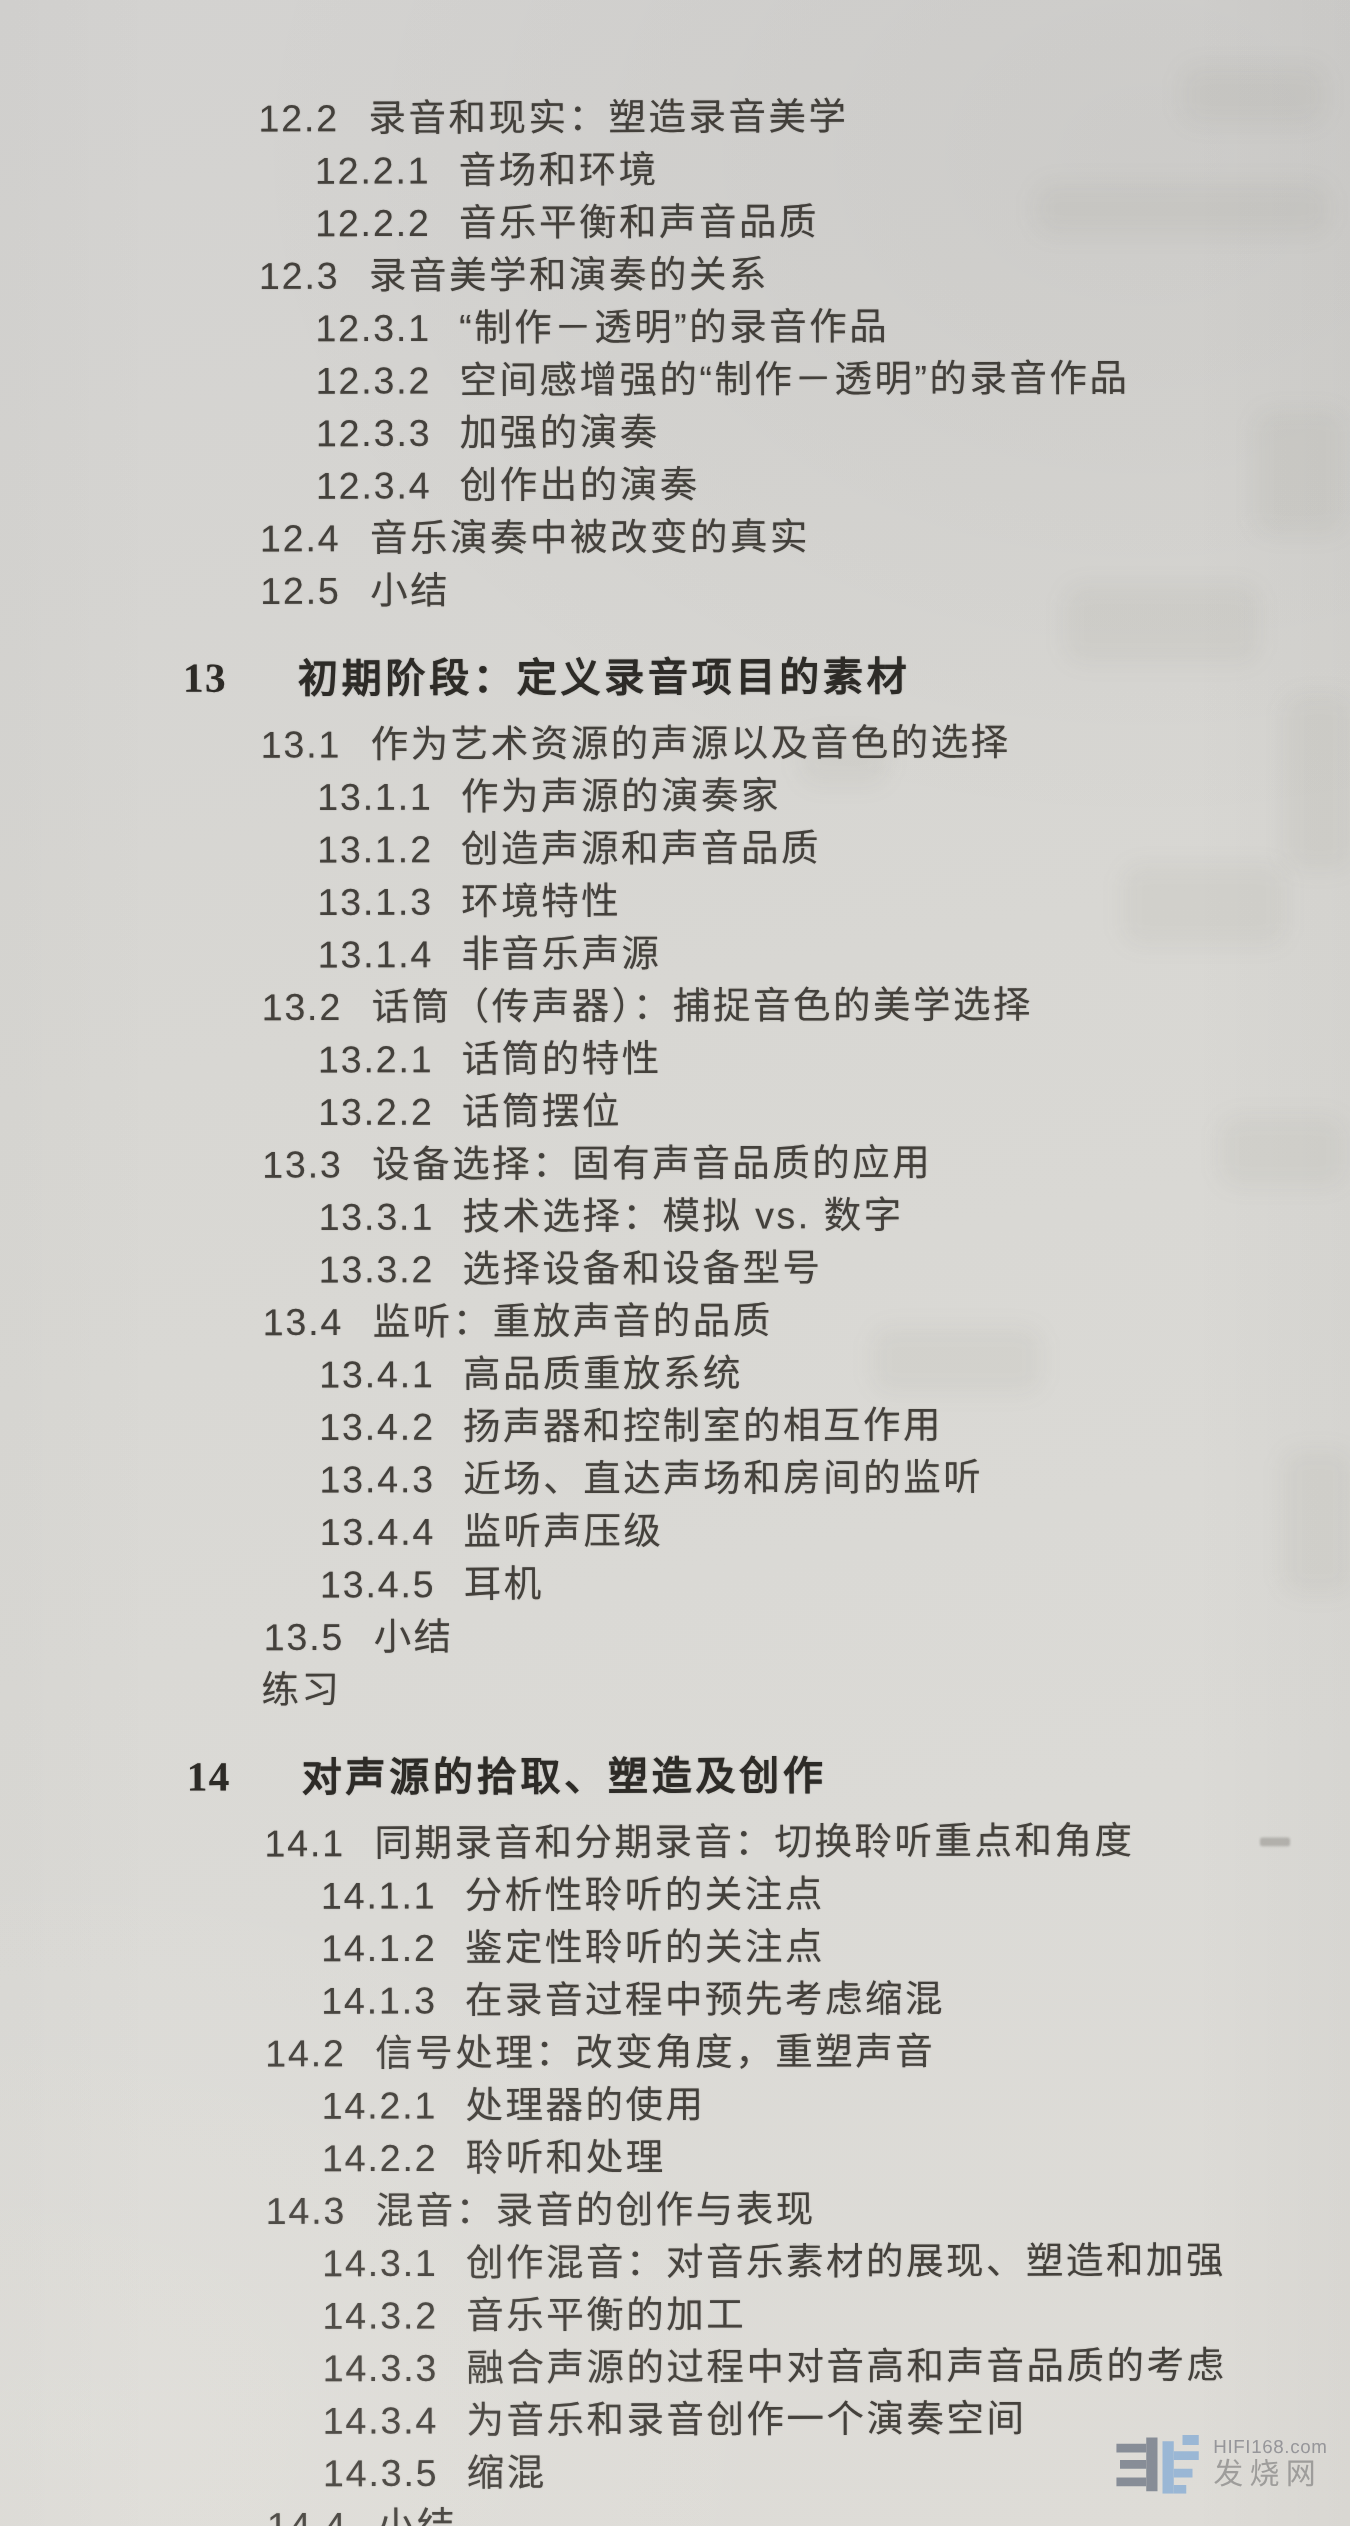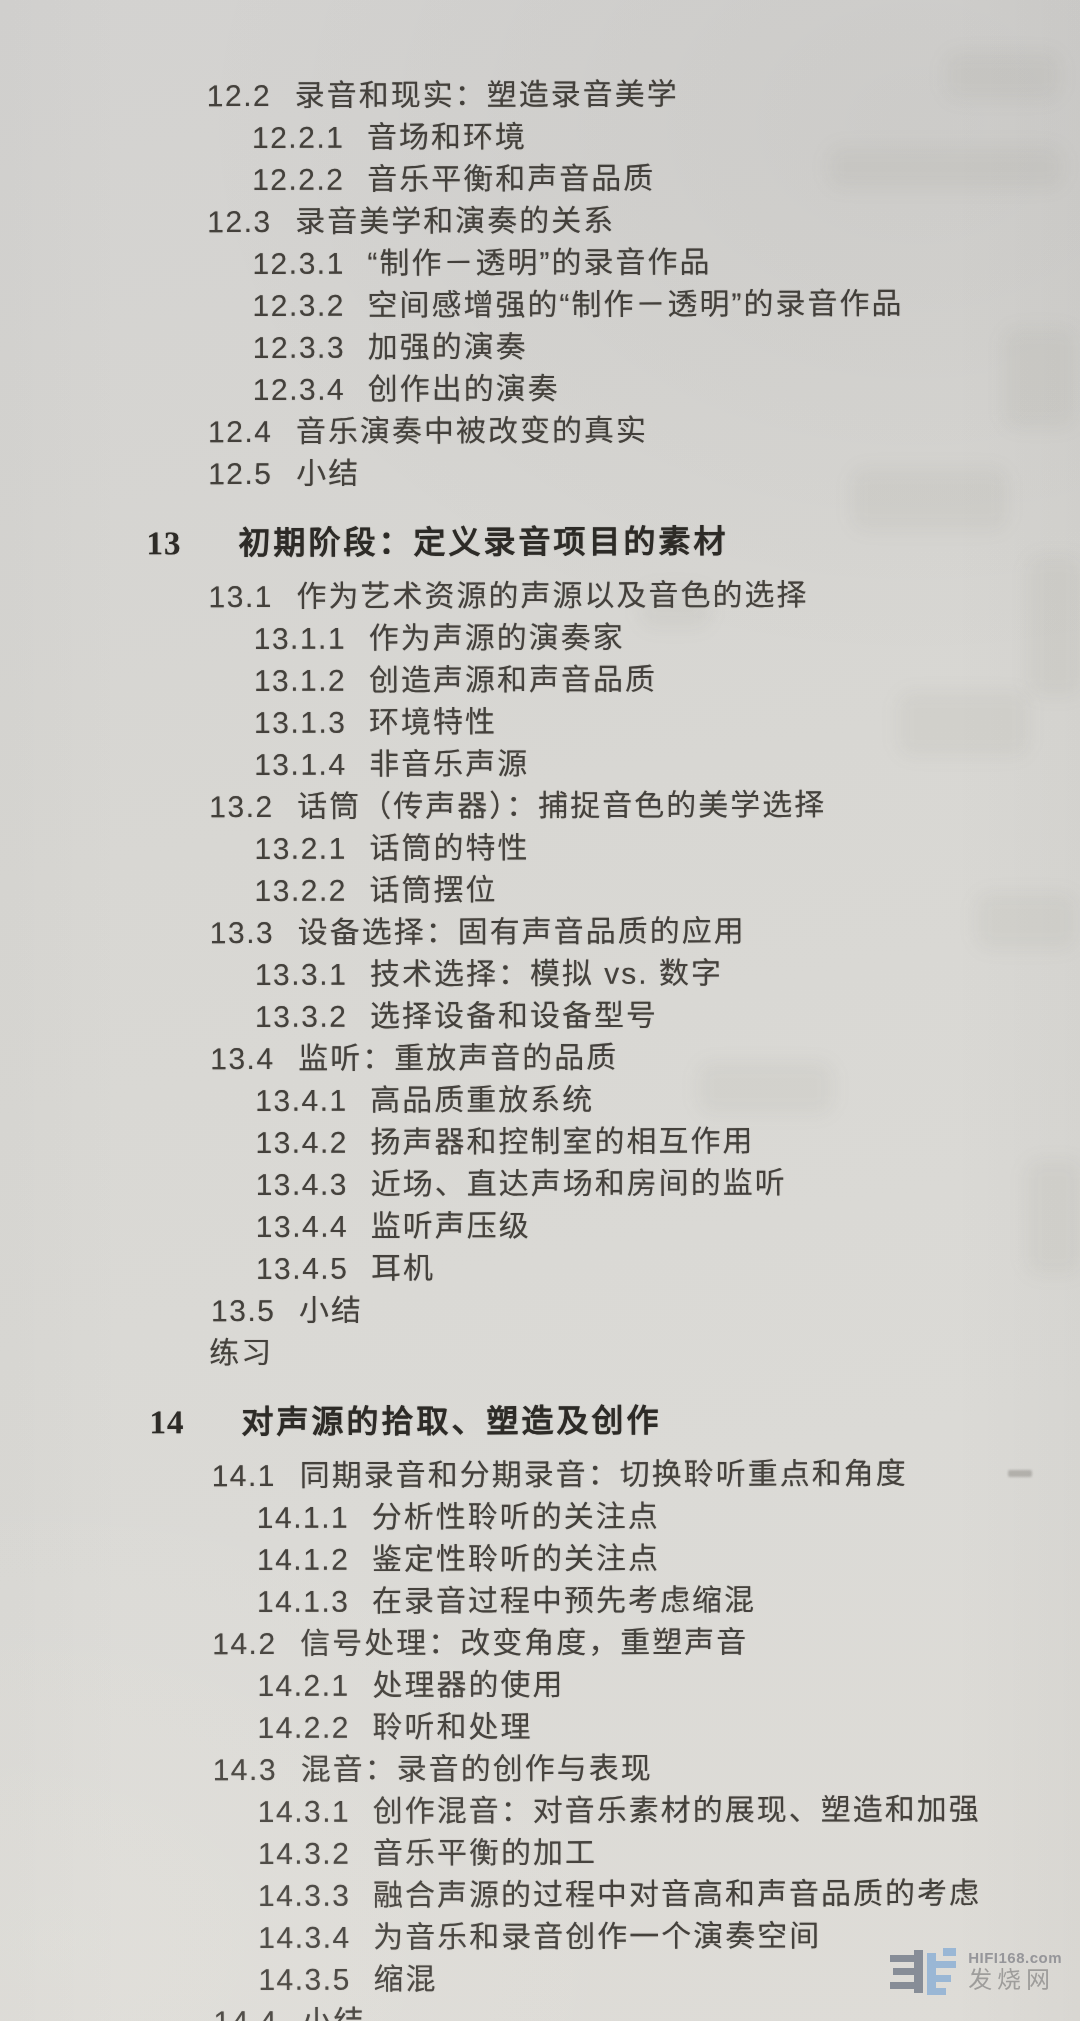--- a/index.html
+++ b/index.html
@@ -47,21 +47,21 @@
   }
   .no-num .title{left:208px;}
 
   
   .watermark{
     position:absolute;right:18px;bottom:26px;z-index:4;
     display:flex;align-items:center;gap:10px;
   }
   .wm-text{display:flex;flex-direction:column;justify-content:center;}
   .wm-site{
-    font-weight:700;font-size:15px;color:#96969a;letter-spacing:0.5px;
+    font-weight:400;font-size:15px;color:#96969a;letter-spacing:0.5px;
     line-height:16px;
   }
   .wm-name{
     font-size:24px;color:#9e9d9b;letter-spacing:5px;line-height:26px;margin-top:1px;
   }
 </style>
 </head>
 <body>
 
 <div class="blob" style="left:945px;top:52px;width:115px;height:48px"></div>

